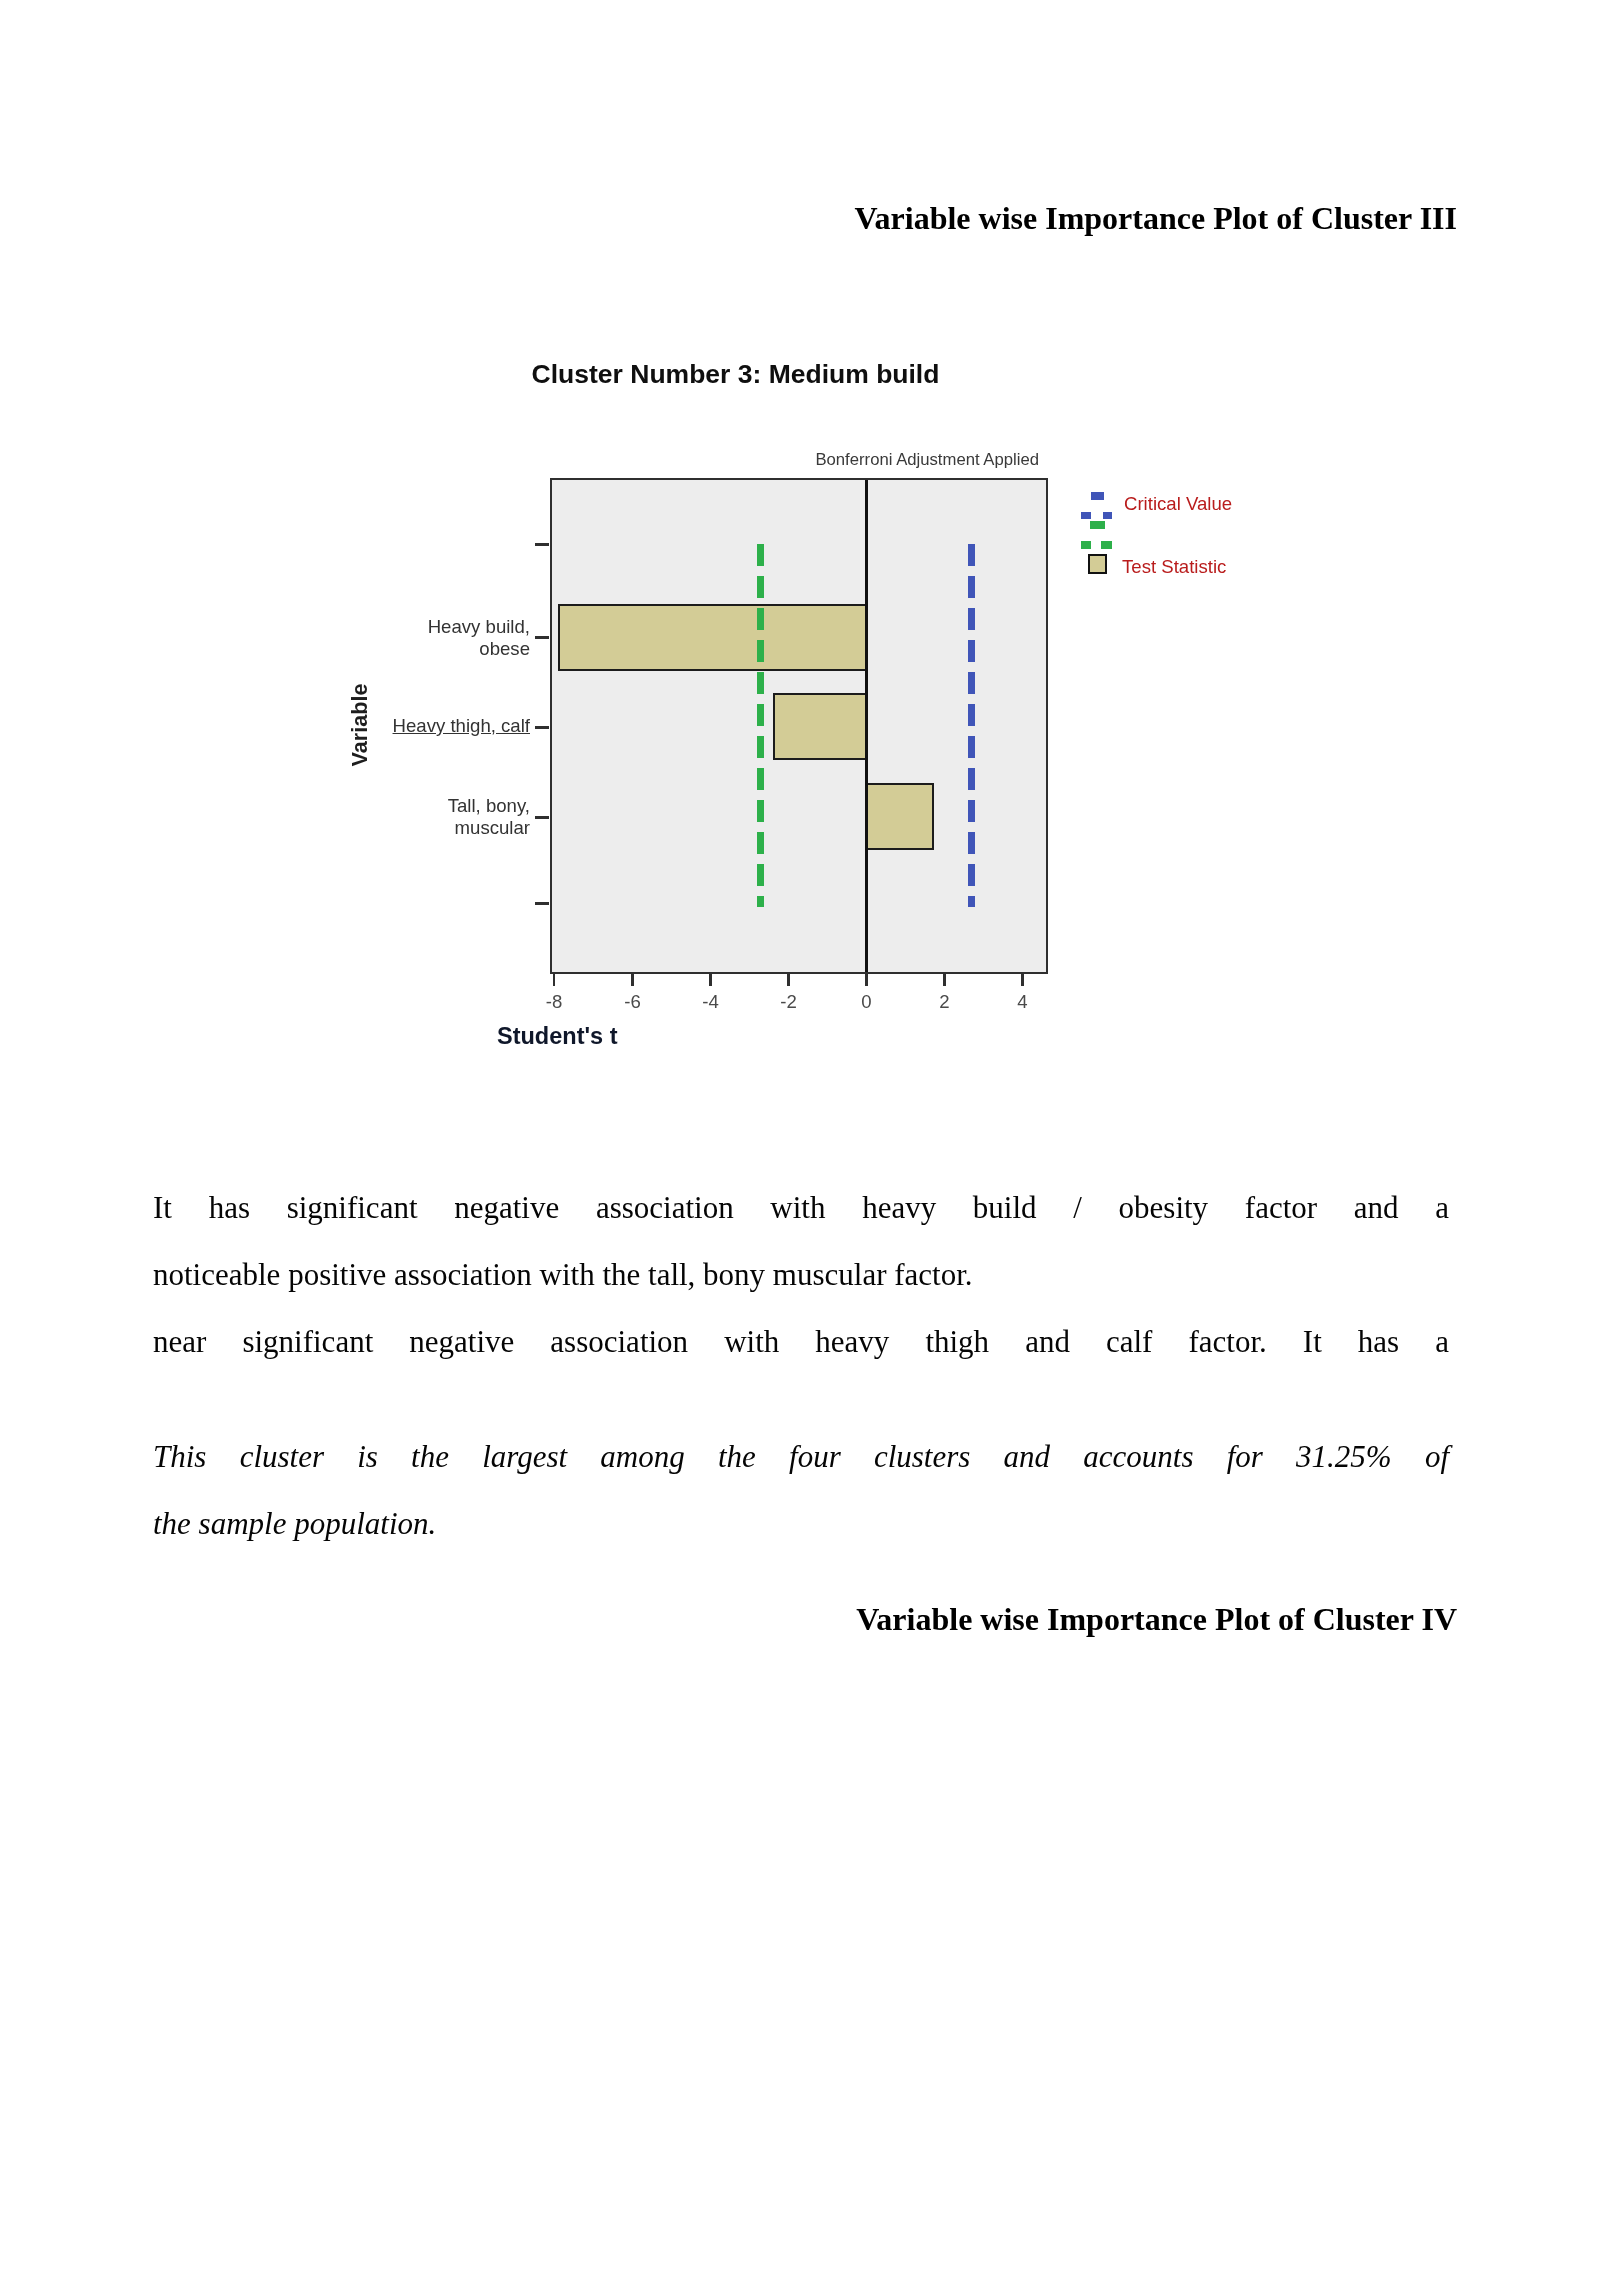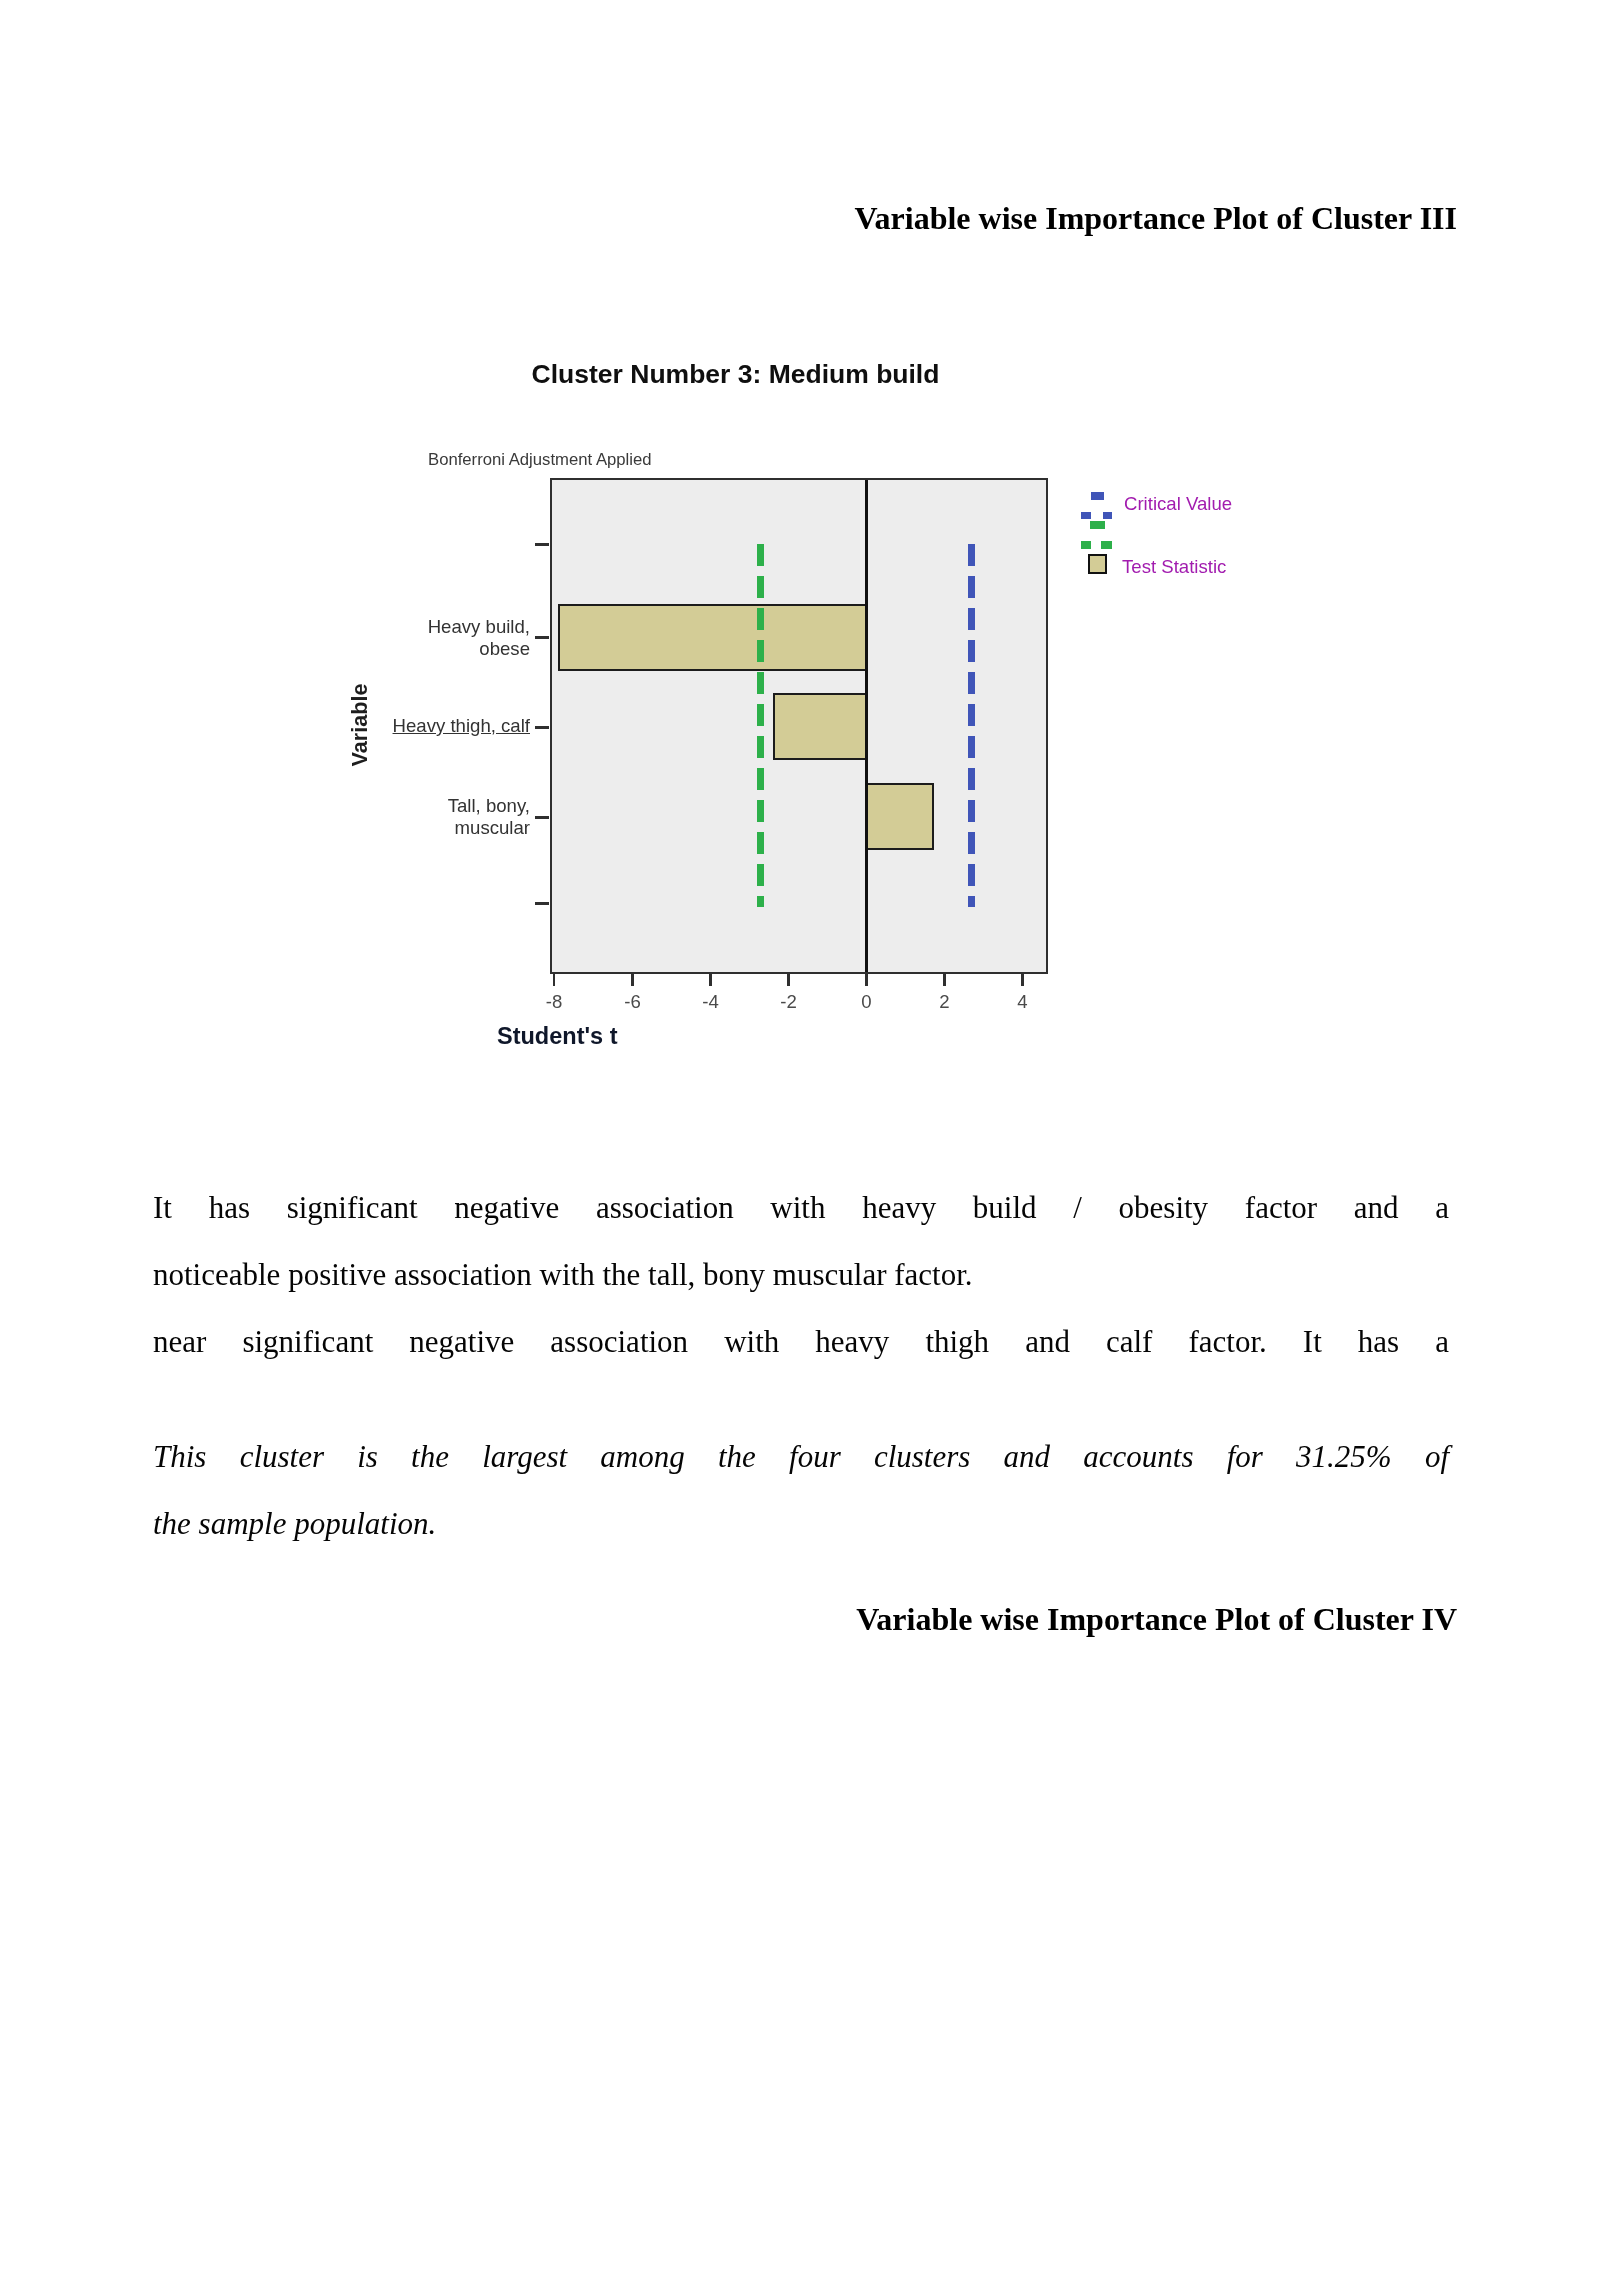--- a/index.html
+++ b/index.html
@@ -19,21 +19,21 @@
   .p2{top:1423px;font-style:italic;}
   .p3{top:1702px;}
   .line{line-height:67px;text-align:justify;text-align-last:justify;}
   .line.last{text-align:left;text-align-last:left;}
   
   .chart-title{
     position:absolute;left:412px;top:359px;width:647px;text-align:center;
     font:bold 26.5px "Liberation Sans", sans-serif;color:#0f0f0f;
   }
   .chart-subtitle{
-    position:absolute;left:428px;top:450px;width:647px;text-align:left;
+    position:absolute;left:392px;top:450px;width:647px;text-align:right;
     font:16.7px "Liberation Sans", sans-serif;color:#3a3a3a;
   }
   .plot-area{
     position:absolute;left:550px;top:478px;width:494px;height:492px;
     background:#ededed;border:2.9px solid #2f2f2f;
   }
   .bar{position:absolute;background:#d3cc96;border:2.9px solid #1c1c1c;box-sizing:border-box;}
   .zero-line{position:absolute;top:0;bottom:0;width:2.9px;background:#111;}
   .crit-line{position:absolute;width:6.9px;}
   .cat-tick{position:absolute;left:-16.7px;width:13.7px;height:2.9px;background:#2f2f2f;}
@@ -59,21 +59,21 @@
   .legend{position:absolute;left:1078px;top:485px;width:255px;height:98px;}
   .legend .dash{position:absolute;}
   .d-b1{left:12.7px;top:6.9px;width:13.7px;height:7.8px;background:#4055b8;}
   .d-b2{left:2.9px;top:26.5px;width:9.8px;height:7.8px;background:#4055b8;}
   .d-b3{left:24.5px;top:26.5px;width:9.8px;height:7.8px;background:#4055b8;}
   .d-g1{left:11.8px;top:36px;width:15.7px;height:7.8px;background:#2db04a;}
   .d-g2{left:2.9px;top:56px;width:9.8px;height:7.8px;background:#2db04a;}
   .d-g3{left:22.5px;top:56px;width:11.8px;height:7.8px;background:#2db04a;}
   .legend-label{
     position:absolute;white-space:nowrap;
-    font:18.6px "Liberation Sans", sans-serif;color:#a21caf;
+    font:18.6px "Liberation Sans", sans-serif;color:#b91c1c;
   }
   .ll-critical{left:46px;top:7.8px;}
   .ll-test{left:44px;top:71px;}
   .test-swatch{
     position:absolute;left:9.8px;top:69px;width:15.7px;height:15.7px;
     background:#d3cc96;border:2.9px solid #111;
   }
 </style>
 </head>
 <body>

